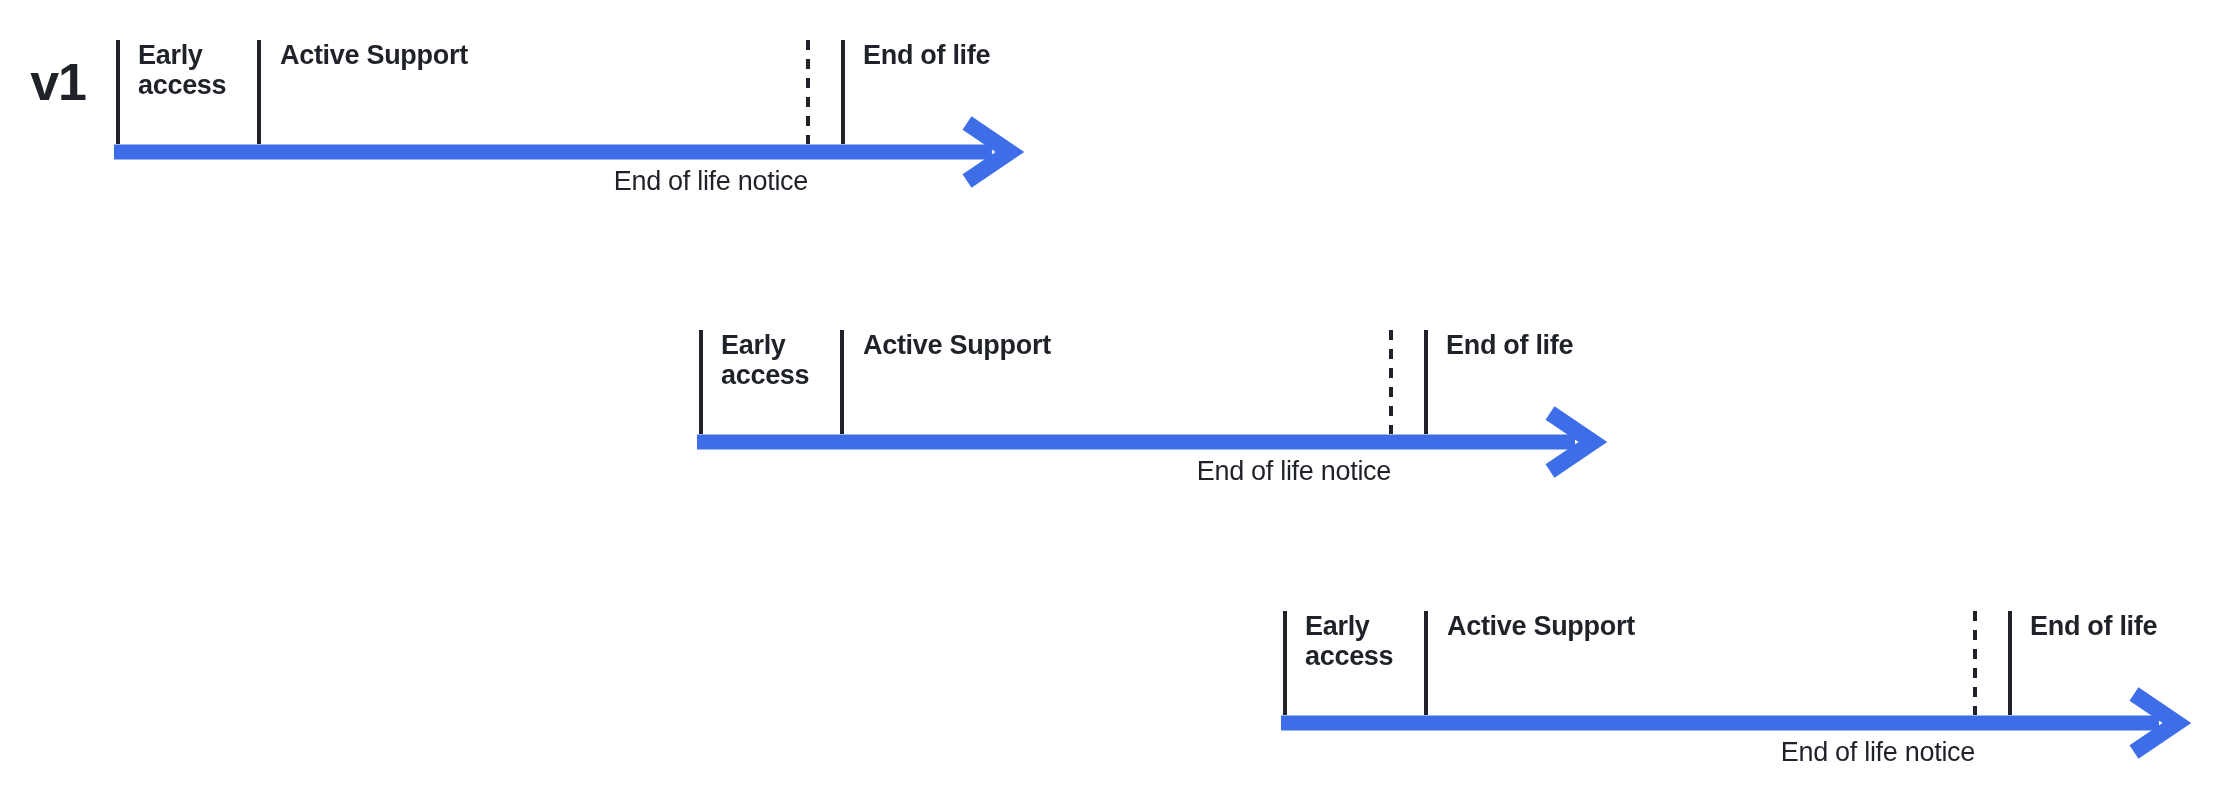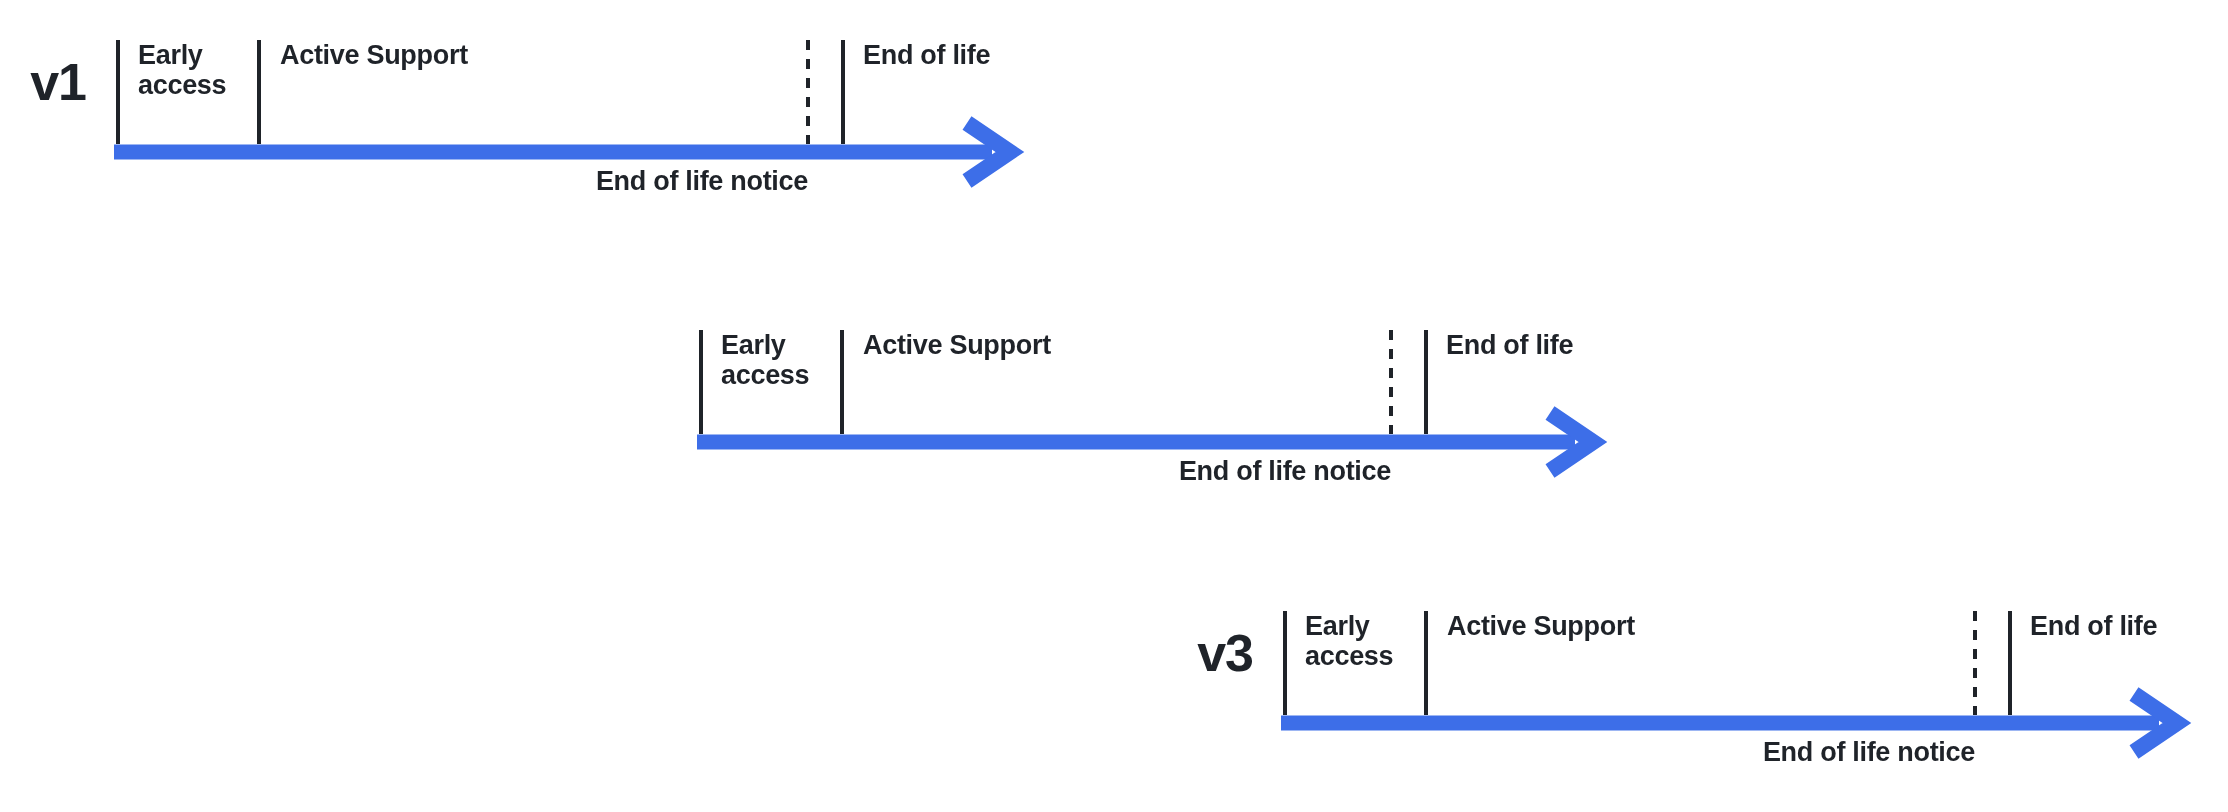--- a/index.html
+++ b/index.html
@@ -62,21 +62,21 @@
   .arrow-svg {
     position: absolute;
     left: -2px; top: 72px;
     width: 910px; height: 80px;
     overflow: visible;
   }
   .notice-label {
     position: absolute;
     left: 0; top: 126px; width: 692px;
     text-align: right;
-    font-size: 27px; font-weight: 700; line-height: 30px;
+    font-size: 27px; font-weight: 400; line-height: 30px;
     letter-spacing: -0.3px;
     color: var(--ink);
   }
 </style>
 </head>
 <body>
 
 <div class="canvas">
 
   <div class="timeline row-1">
@@ -104,21 +104,20 @@
     <div class="tick tick-3"></div>
     <div class="phase-label phase-eol">End of life</div>
     <svg class="arrow-svg" viewBox="0 0 910 80" xmlns="http://www.w3.org/2000/svg">
       <line x1="0" y1="40" x2="878" y2="40" stroke-width="15" stroke="#3d6ee8"></line>
       <polyline points="853,11 896,40 853,69" fill="none" stroke-width="16" stroke-linecap="butt" stroke-linejoin="miter" stroke="#3d6ee8"></polyline>
     </svg>
     <div class="notice-label">End of life notice</div>
   </div>
 
   <div class="timeline row-3">
-    <div class="version-label">v3</div>
     <div class="tick tick-1"></div>
     <div class="phase-label phase-early">Early access</div>
     <div class="tick tick-2"></div>
     <div class="phase-label phase-active">Active Support</div>
     <div class="dashed-line"></div>
     <div class="tick tick-3"></div>
     <div class="phase-label phase-eol">End of life</div>
     <svg class="arrow-svg" viewBox="0 0 910 80" xmlns="http://www.w3.org/2000/svg">
       <line x1="0" y1="40" x2="878" y2="40" stroke-width="15" stroke="#3d6ee8"></line>
       <polyline points="853,11 896,40 853,69" fill="none" stroke-width="16" stroke-linecap="butt" stroke-linejoin="miter" stroke="#3d6ee8"></polyline>

